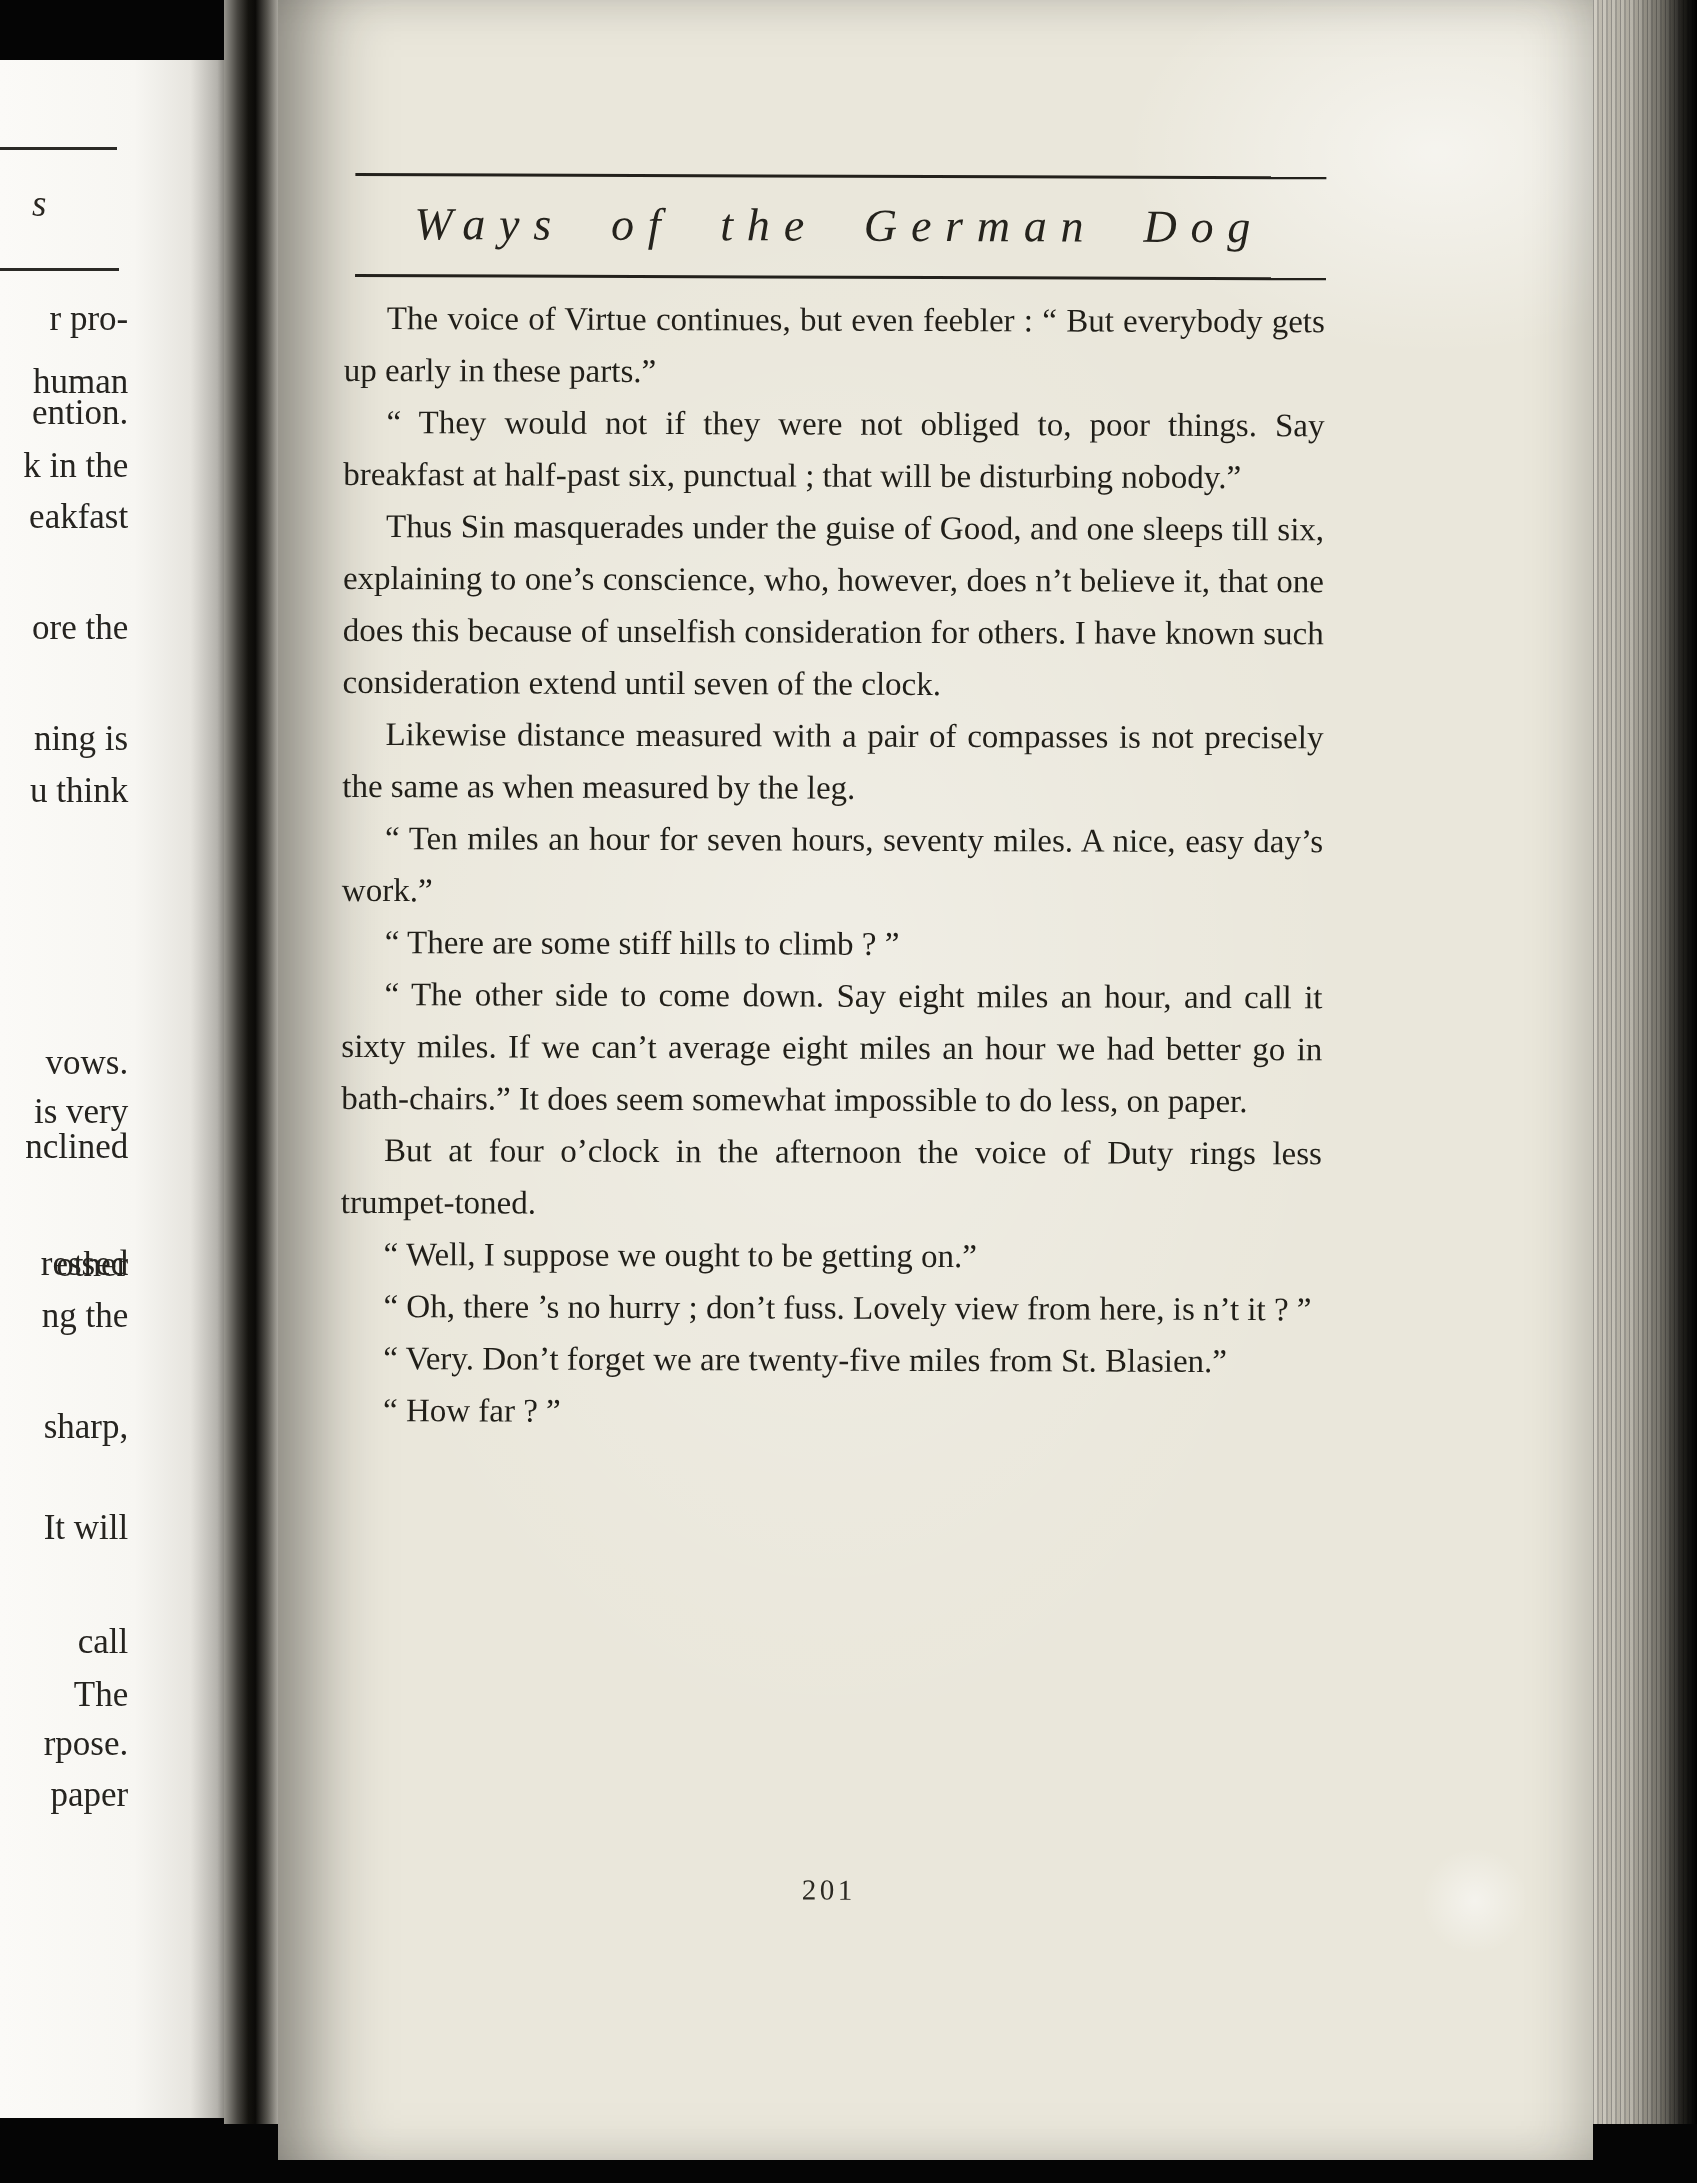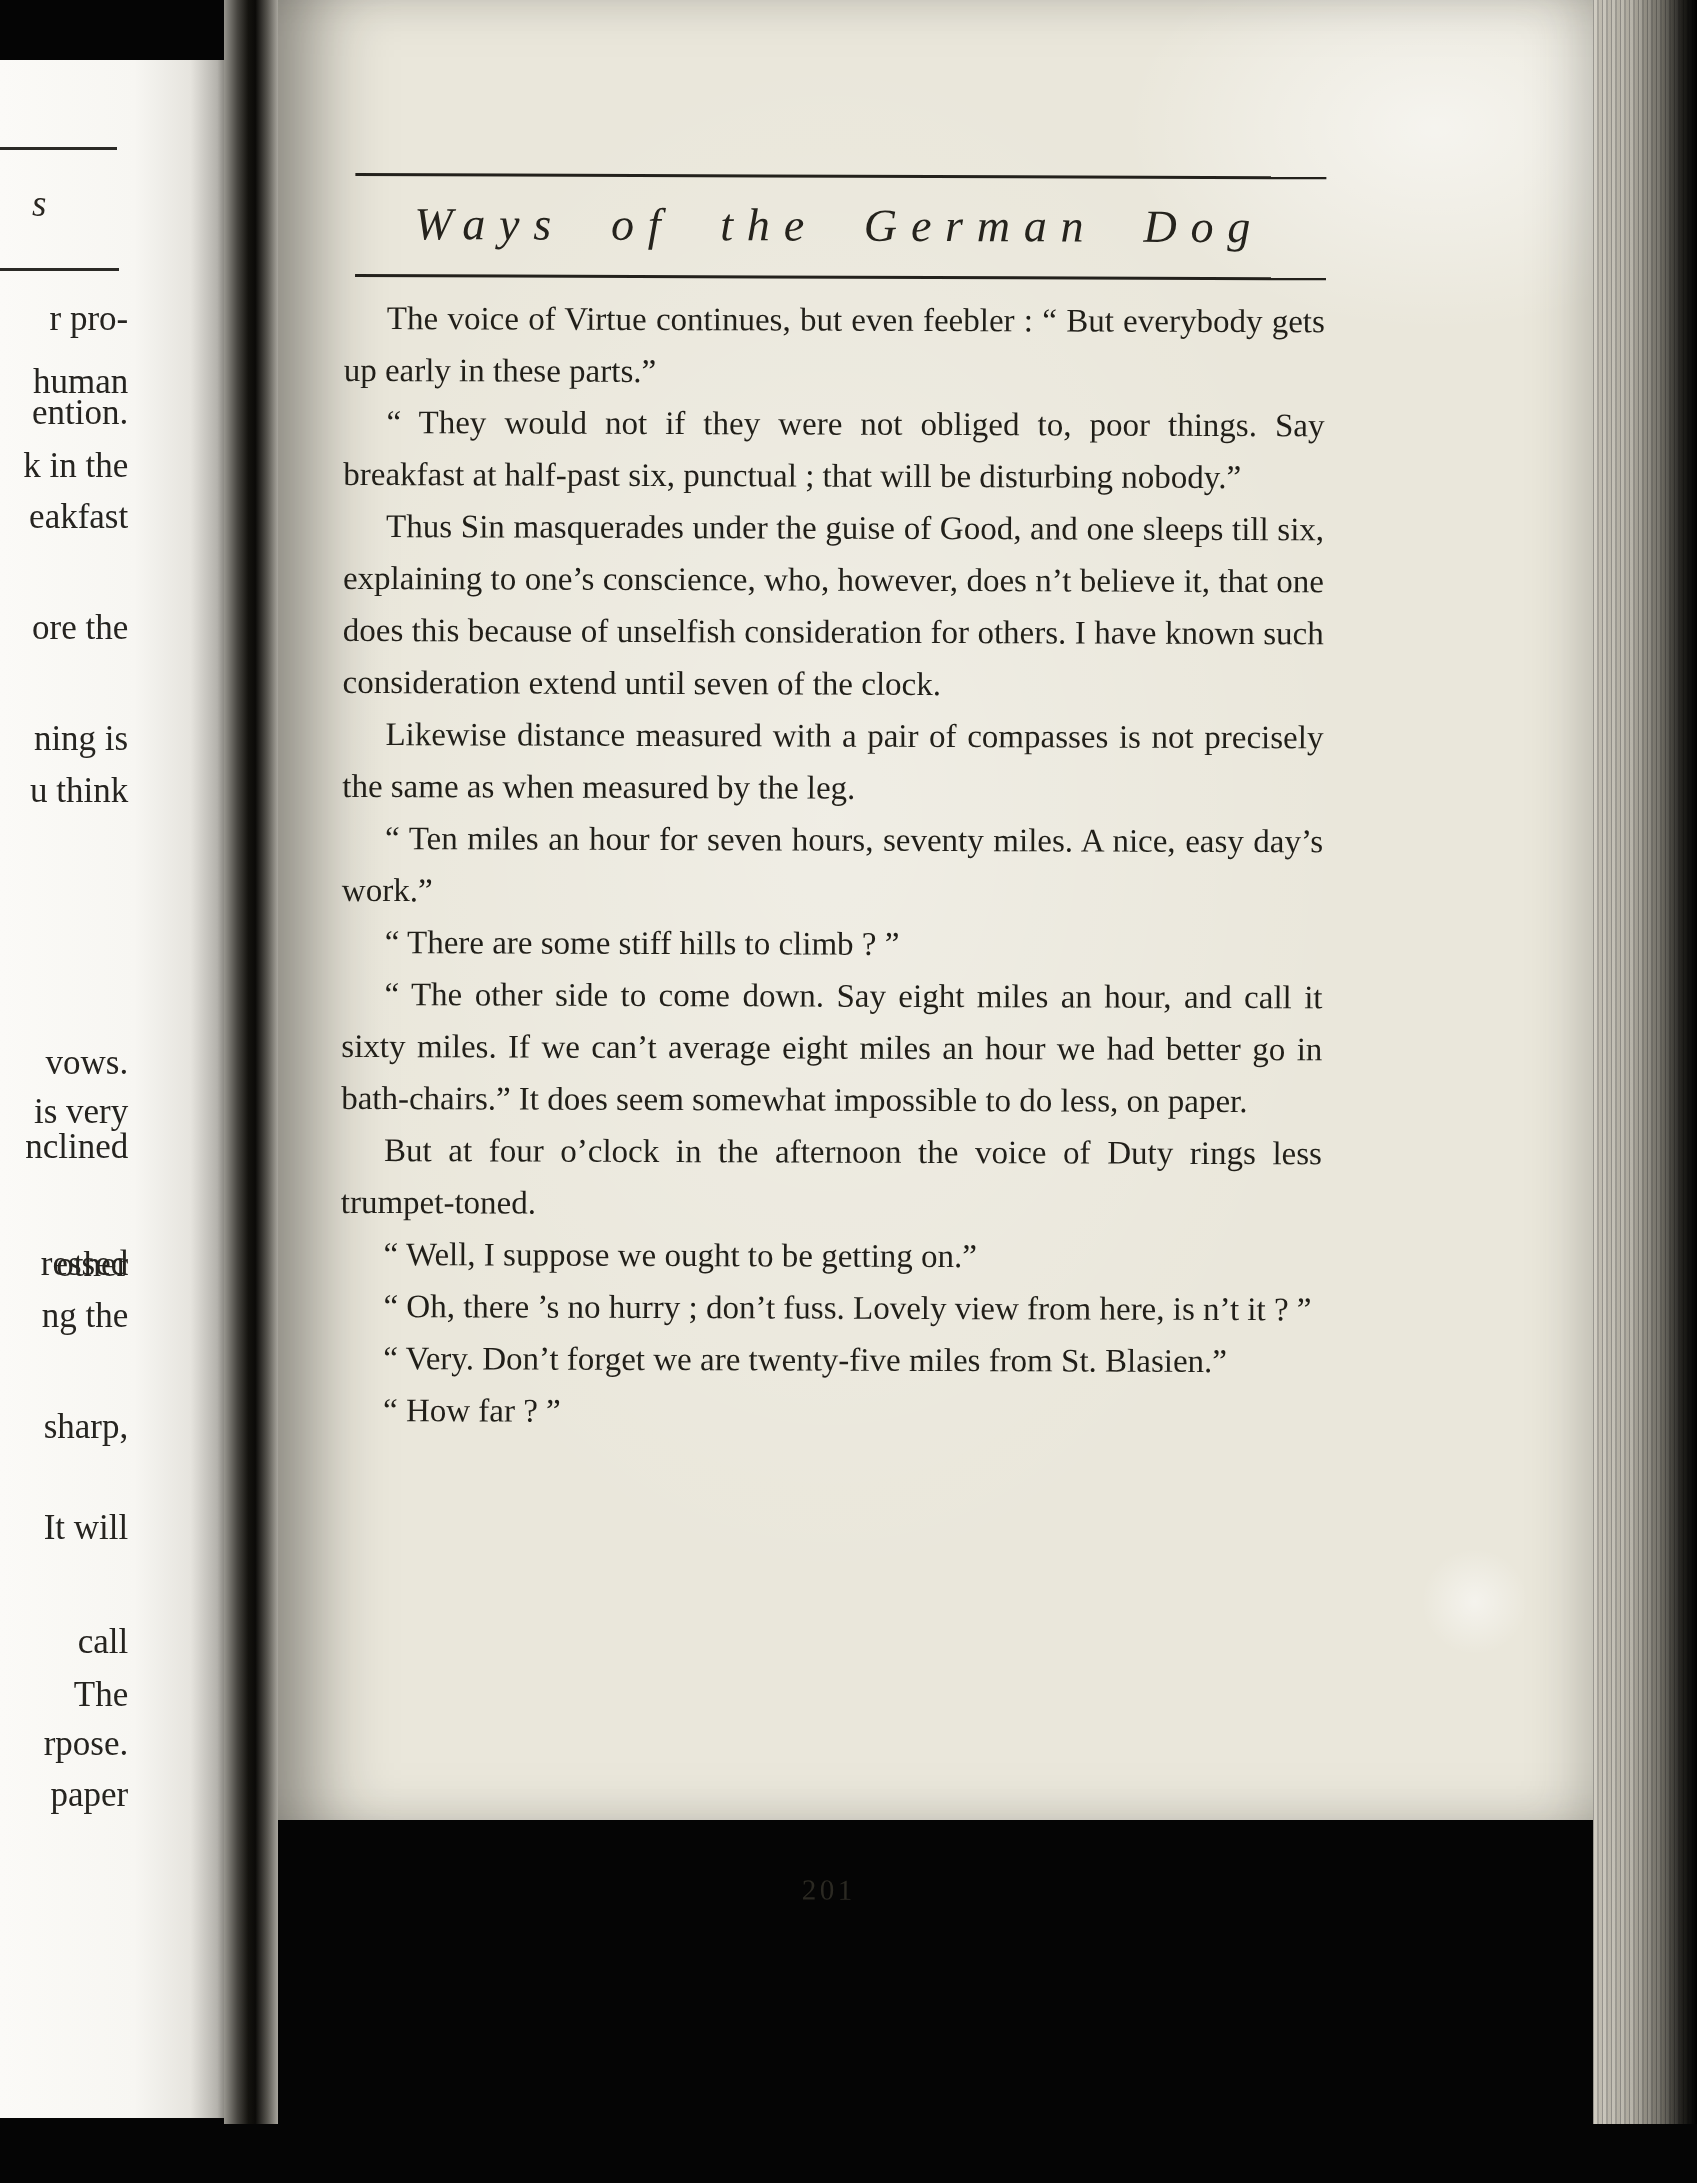--- a/index.html
+++ b/index.html
@@ -32,21 +32,21 @@
   .frag-col .frag { right:2.8px; transform:none; }
 
   
   .gutter {
     position:absolute; left:224px; top:0; width:54px; height:2124px;
     background:linear-gradient(90deg,#97958e 0%,#46443f 25%,#14130f 45%,#0b0a08 58%,#57554f 80%,#a8a59d 100%);
   }
 
   
   .main-page {
-    position:absolute; left:278px; top:0; width:1315px; height:1820px;
+    position:absolute; left:278px; top:0; width:1315px; height:2160px;
     background:
       radial-gradient(ellipse 444px 292px at 88% 7%, rgba(255,255,255,0.55), rgba(255,255,255,0) 70%),
       radial-gradient(circle 76px at 91% 88%, rgba(255,255,255,0.5), rgba(255,255,255,0) 70%),
       radial-gradient(ellipse 694px 1042px at 42% 45%, rgba(255,255,255,0.28), rgba(255,255,255,0) 75%),
       #eae7db;
     box-shadow:
       inset 66px 0 80px -38px rgba(20,18,14,0.5),
       inset -38px 0 56px -28px rgba(40,38,33,0.28);
   }
   .page-content {

